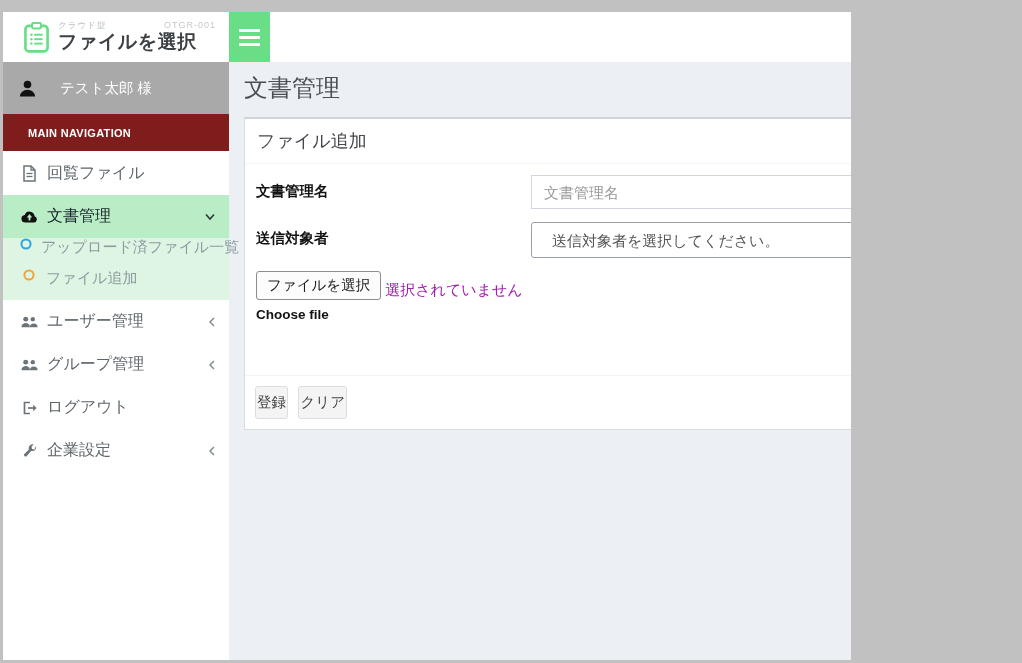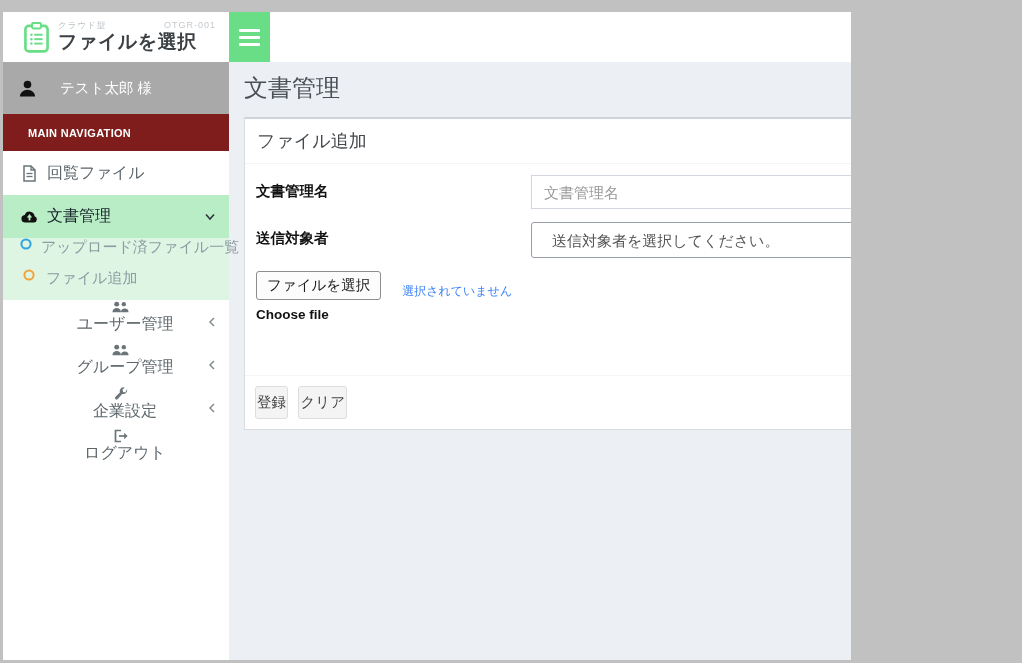--- a/index.html
+++ b/index.html
@@ -27,21 +27,21 @@
   .sidebar { position:absolute; left:0; top:50px; width:226px; height:598px; background:#fff; z-index:2; }
   .user-panel { height:52px; background:#a9a9a9; display:flex; align-items:center; padding-left:15px; }
   .user-panel .uicon { display:flex; margin-right:23px; }
   .user-name { color:#fff; font-size:14.5px; }
   .nav-header { height:37px; background:#7f1d1d; color:#fff; font-size:11px; font-weight:bold; letter-spacing:0.3px; display:flex; align-items:center; padding-left:25px; }
   .nav-item { position:relative; display:flex; align-items:center; height:44px; padding-left:18px; text-decoration:none; cursor:pointer; background:#fff; }
   .nav-item .nav-icon { width:17px; display:flex; justify-content:center; margin-right:9px; }
   .nav-item .nav-label { font-size:16px; color:#5c666b; white-space:nowrap; }
   .nav-item.active { background:#b9edc5; height:43px; }
   .nav-item.active .nav-label { color:#17222a; }
-  .nav-item.h43 { height:43px;flex-direction:column; }
+  .nav-item.h43 { height:43px; }
   .chev { position:absolute; right:13px; top:50%; transform:translateY(-50%); display:flex; }
   .submenu { background:#def5e4; }
   .sub-item { position:relative; display:flex; align-items:flex-start; height:31px; padding-left:17px; cursor:pointer; text-decoration:none; }
   .sub-item .nav-icon { width:17px; display:flex; justify-content:center; margin-right:9px; }
   .sub-item .nav-label { font-size:15px; color:#8d9ba1; white-space:nowrap; }
   
   .content-wrapper { position:absolute; left:226px; top:50px; width:786px; height:598px; background:#ecf0f4; }
   .content-header { padding:9px 15px 0 15px; }
   .content-header h1 { font-size:24px; font-weight:400; color:#4a4f55; line-height:33px; }
   .box { margin:13px 0 0 15px; background:#fff; border:1px solid #d8dce1; border-top:2px solid #cfd4da; border-right:none; }
@@ -50,21 +50,21 @@
   .box-body { padding:11px 0 40px 11px; }
   .form-row { display:flex; margin-bottom:13px; }
   .form-label { width:275px; flex:0 0 275px; font-size:14.5px; font-weight:bold; color:#131313; padding-top:7px; }
   .input-col { flex:1; min-width:0; }
   .form-control { width:100%; height:34px; border:1px solid #d2d6de; border-radius:0; padding:6px 12px; font-size:15px; color:#333; font-family:inherit; outline:none; }
   .form-control::placeholder { color:#999; }
   .select-like { height:36px; border:1px solid #989fa6; border-radius:3px; padding:6px 20px; }
   .select-like::placeholder { color:#555; }
   .file-line { display:flex; align-items:flex-end; }
   .file-btn { background:#fcfcfc; border:1px solid #8d8d8d; border-radius:3px; padding:4px 10px; font-size:14.5px; color:#1c1c1c; font-family:inherit; cursor:pointer; }
-  .file-status { font-size:12px; color:#3b82f6; margin-left:21px; }
+  .file-status { font-size:15px; color:#a21caf; margin-left:4px; }
   .file-hint { font-size:13.5px; font-weight:bold; color:#111; margin-top:7px; }
   .box-footer { border-top:1px solid #f4f4f4; padding:10px 10px; }
   .btn { background:#f4f4f4; border:1px solid #ddd; border-radius:3px; color:#444; font-size:14.5px; padding:6px 1px; margin-right:6px; cursor:pointer; font-family:inherit; }
 </style>
 </head>
 <body>
 
 <div class="window">
 
   <header class="main-header">
@@ -186,41 +186,41 @@
         <span class="nav-label">グループ管理</span>
         <span class="chev">
           <svg width="8" height="12" viewBox="0 0 8 12">
               <polyline points="6,2 2,6 6,10" fill="none" stroke="#848d92" stroke-width="1.5"></polyline>
             </svg>
         </span>
       </a>
 
       <a class="nav-item h43">
         <span class="nav-icon">
-          <svg width="15" height="15" viewBox="0 0 16 16">
-            <path d="M15 3.2 a4.2 4.2 0 0 1-5.3 5.2 L4.9 14 a1.7 1.7 0 0 1-2.4-2.4 L7.3 6.8 A4.2 4.2 0 0 1 12.5 1.5 l-2.3 2.3 0.5 2.5 2.5 0.5 z" fill="#6b7478"></path>
-          </svg>
-        </span>
-        <span class="nav-label">企業設定</span>
-        <span class="chev">
-          <svg width="8" height="12" viewBox="0 0 8 12">
-              <polyline points="6,2 2,6 6,10" fill="none" stroke="#848d92" stroke-width="1.5"></polyline>
-            </svg>
-        </span>
-      </a>
-
-      <a class="nav-item h43">
-        <span class="nav-icon">
           <svg width="15" height="14" viewBox="0 0 15 14">
             <path d="M8 1.5 H2.5 v11 H8" fill="none" stroke="#6b7478" stroke-width="1.7"></path>
             <line x1="6" y1="7" x2="12" y2="7" stroke="#6b7478" stroke-width="1.7"></line>
             <polygon points="11.2,3.8 14.6,7 11.2,10.2" fill="#6b7478"></polygon>
           </svg>
         </span>
         <span class="nav-label">ログアウト</span>
+      </a>
+
+      <a class="nav-item h43">
+        <span class="nav-icon">
+          <svg width="15" height="15" viewBox="0 0 16 16">
+            <path d="M15 3.2 a4.2 4.2 0 0 1-5.3 5.2 L4.9 14 a1.7 1.7 0 0 1-2.4-2.4 L7.3 6.8 A4.2 4.2 0 0 1 12.5 1.5 l-2.3 2.3 0.5 2.5 2.5 0.5 z" fill="#6b7478"></path>
+          </svg>
+        </span>
+        <span class="nav-label">企業設定</span>
+        <span class="chev">
+          <svg width="8" height="12" viewBox="0 0 8 12">
+              <polyline points="6,2 2,6 6,10" fill="none" stroke="#848d92" stroke-width="1.5"></polyline>
+            </svg>
+        </span>
       </a>
     </nav>
   </aside>
 
   <div class="content-wrapper">
     <div class="content-header">
       <h1>文書管理</h1>
     </div>
 
     <div class="box">

